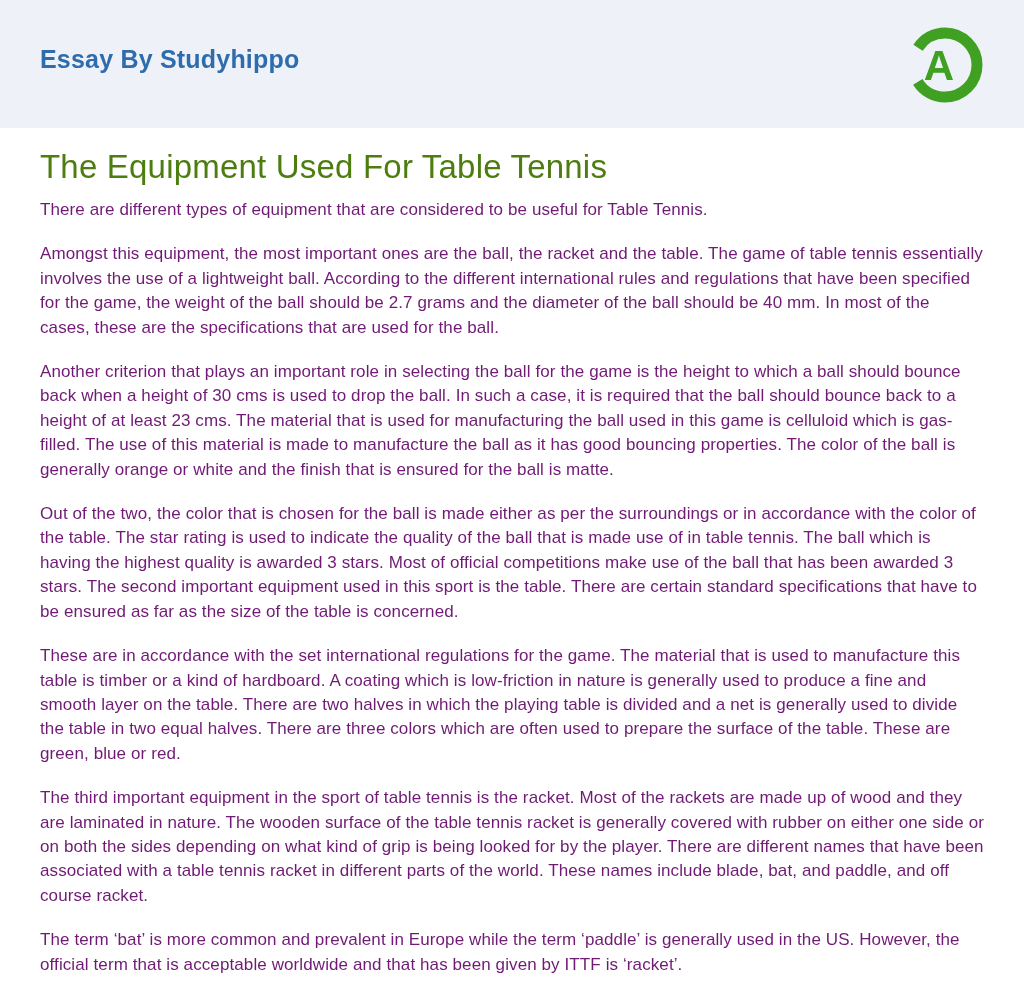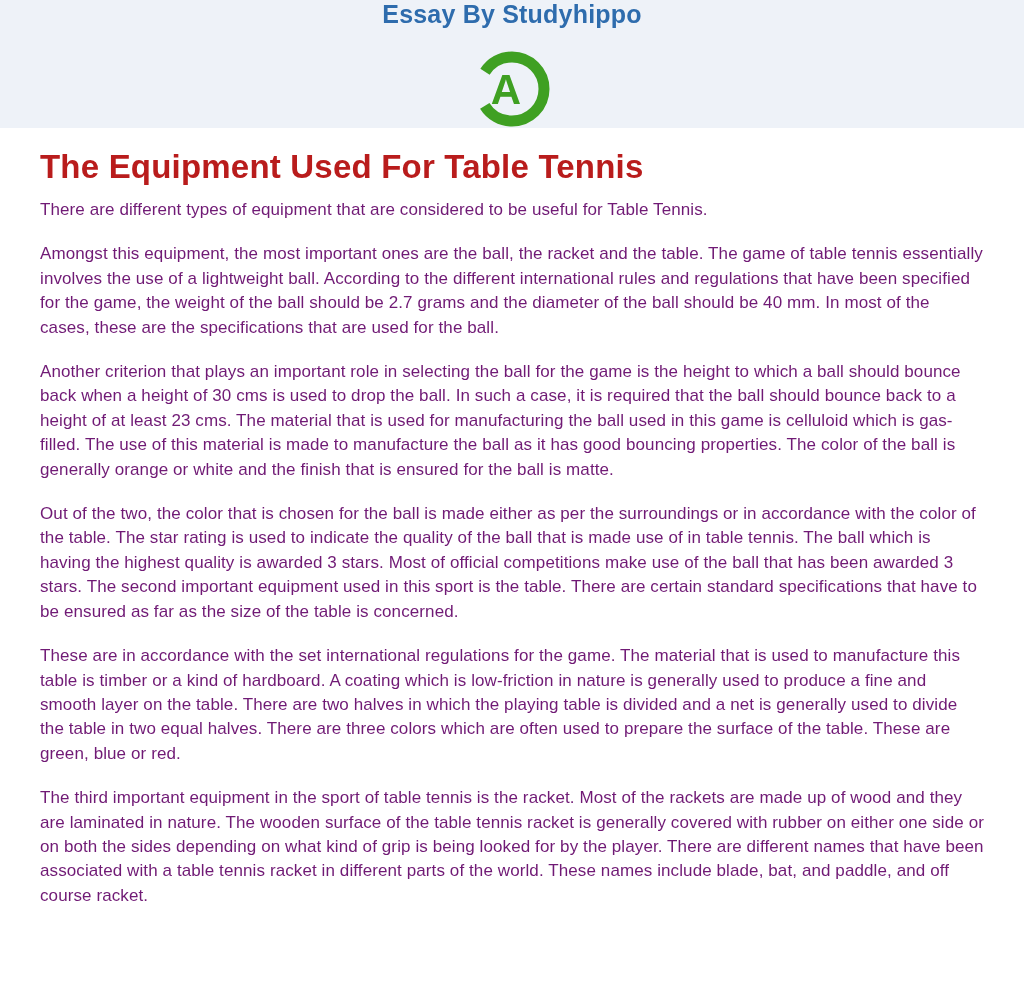--- a/index.html
+++ b/index.html
@@ -15,21 +15,20 @@
   }
   
   .page-header {
     background: #eef2f8;
     height: 128px;
     display: flex;
     align-items: center;
     justify-content: space-between;
     padding: 0 40px;
     box-sizing: border-box;
-    flex-direction: column;
   }
   .header-text { display: flex; flex-direction: column; }
   .brand-title {
     margin: 0 0 10px 0;
     font-size: 25px;
     font-weight: 700;
     color: #2e6cad;
     letter-spacing: 0.2px;
   }
   .essay-url {
@@ -44,22 +43,22 @@
     flex: 0 0 auto;
     margin-top: 2px;
   }
   
   .article {
     padding: 0 40px 30px 40px;
   }
   .essay-title {
     margin: 20px 0 12px 0;
     font-size: 33px;
-    font-weight: 700;
-    color: #b91c1c;
+    font-weight: 400;
+    color: #4d7c0f;
     letter-spacing: 0.2px;
   }
   .essay-paragraph {
     margin: 12px 0 20px 0;
     font-size: 17px;
     line-height: 24.4px;
     color: #701a75;
     letter-spacing: 0.1px;
   }
 </style>
@@ -79,13 +78,14 @@
 </header>
 
 <main class="article">
   <h2 class="essay-title">The Equipment Used For Table Tennis</h2>
   <p class="essay-paragraph">There are different types of equipment that are considered to be useful for Table Tennis.</p>
   <p class="essay-paragraph">Amongst this equipment, the most important ones are the ball, the racket and the table. The game of table tennis essentially involves the use of a lightweight ball. According to the different international rules and regulations that have been specified for the game, the weight of the ball should be 2.7 grams and the diameter of the ball should be 40 mm. In most of the cases, these are the specifications that are used for the ball.</p>
   <p class="essay-paragraph">Another criterion that plays an important role in selecting the ball for the game is the height to which a ball should bounce back when a height of 30 cms is used to drop the ball. In such a case, it is required that the ball should bounce back to a height of at least 23 cms. The material that is used for manufacturing the ball used in this game is celluloid which is gas-filled. The use of this material is made to manufacture the ball as it has good bouncing properties. The color of the ball is generally orange or white and the finish that is ensured for the ball is matte.</p>
   <p class="essay-paragraph">Out of the two, the color that is chosen for the ball is made either as per the surroundings or in accordance with the color of the table. The star rating is used to indicate the quality of the ball that is made use of in table tennis. The ball which is having the highest quality is awarded 3 stars. Most of official competitions make use of the ball that has been awarded 3 stars. The second important equipment used in this sport is the table. There are certain standard specifications that have to be ensured as far as the size of the table is concerned.</p>
   <p class="essay-paragraph">These are in accordance with the set international regulations for the game. The material that is used to manufacture this table is timber or a kind of hardboard. A coating which is low-friction in nature is generally used to produce a fine and smooth layer on the table. There are two halves in which the playing table is divided and a net is generally used to divide the table in two equal halves. There are three colors which are often used to prepare the surface of the table. These are green, blue or red.</p>
   <p class="essay-paragraph">The third important equipment in the sport of table tennis is the racket. Most of the rackets are made up of wood and they are laminated in nature. The wooden surface of the table tennis racket is generally covered with rubber on either one side or on both the sides depending on what kind of grip is being looked for by the player. There are different names that have been associated with a table tennis racket in different parts of the world. These names include blade, bat, and paddle, and off course racket.</p>
+  <p class="essay-paragraph">The term ‘bat’ is more common and prevalent in Europe while the term ‘paddle’ is generally used in the US. However, the official term that is acceptable worldwide and that has been given by ITTF is ‘racket’.</p>
 </main>
 
 </body></html>

